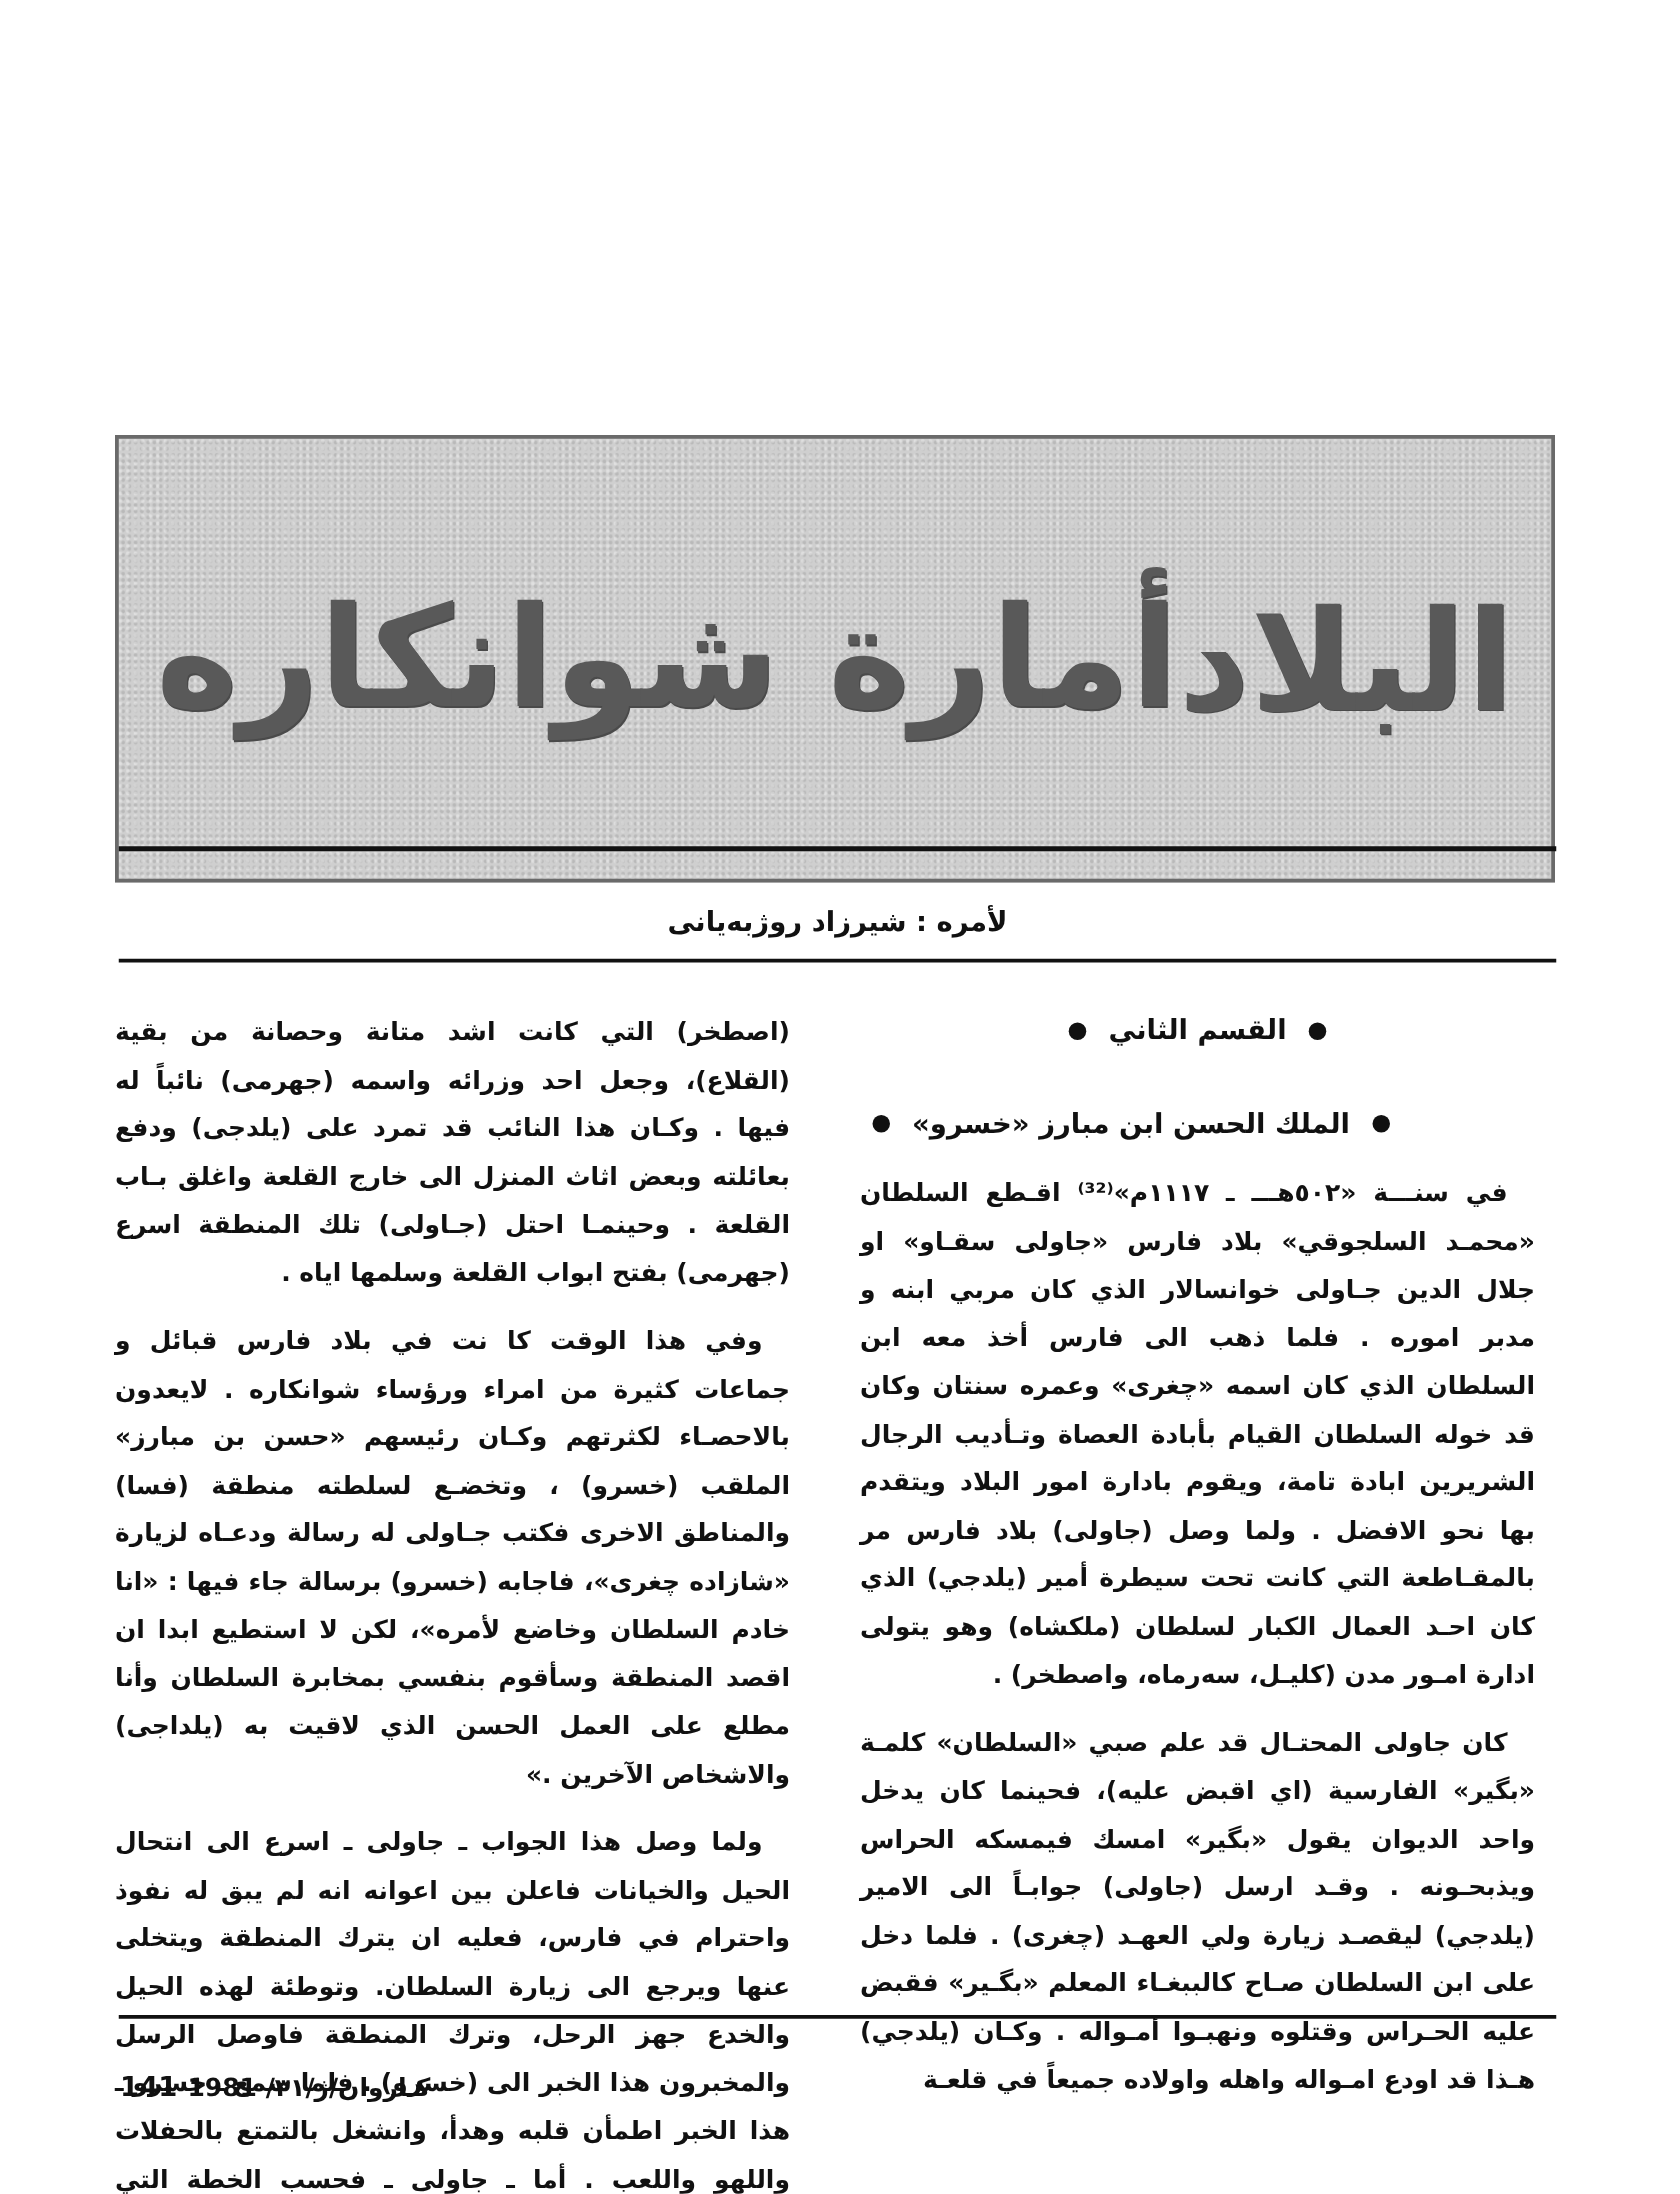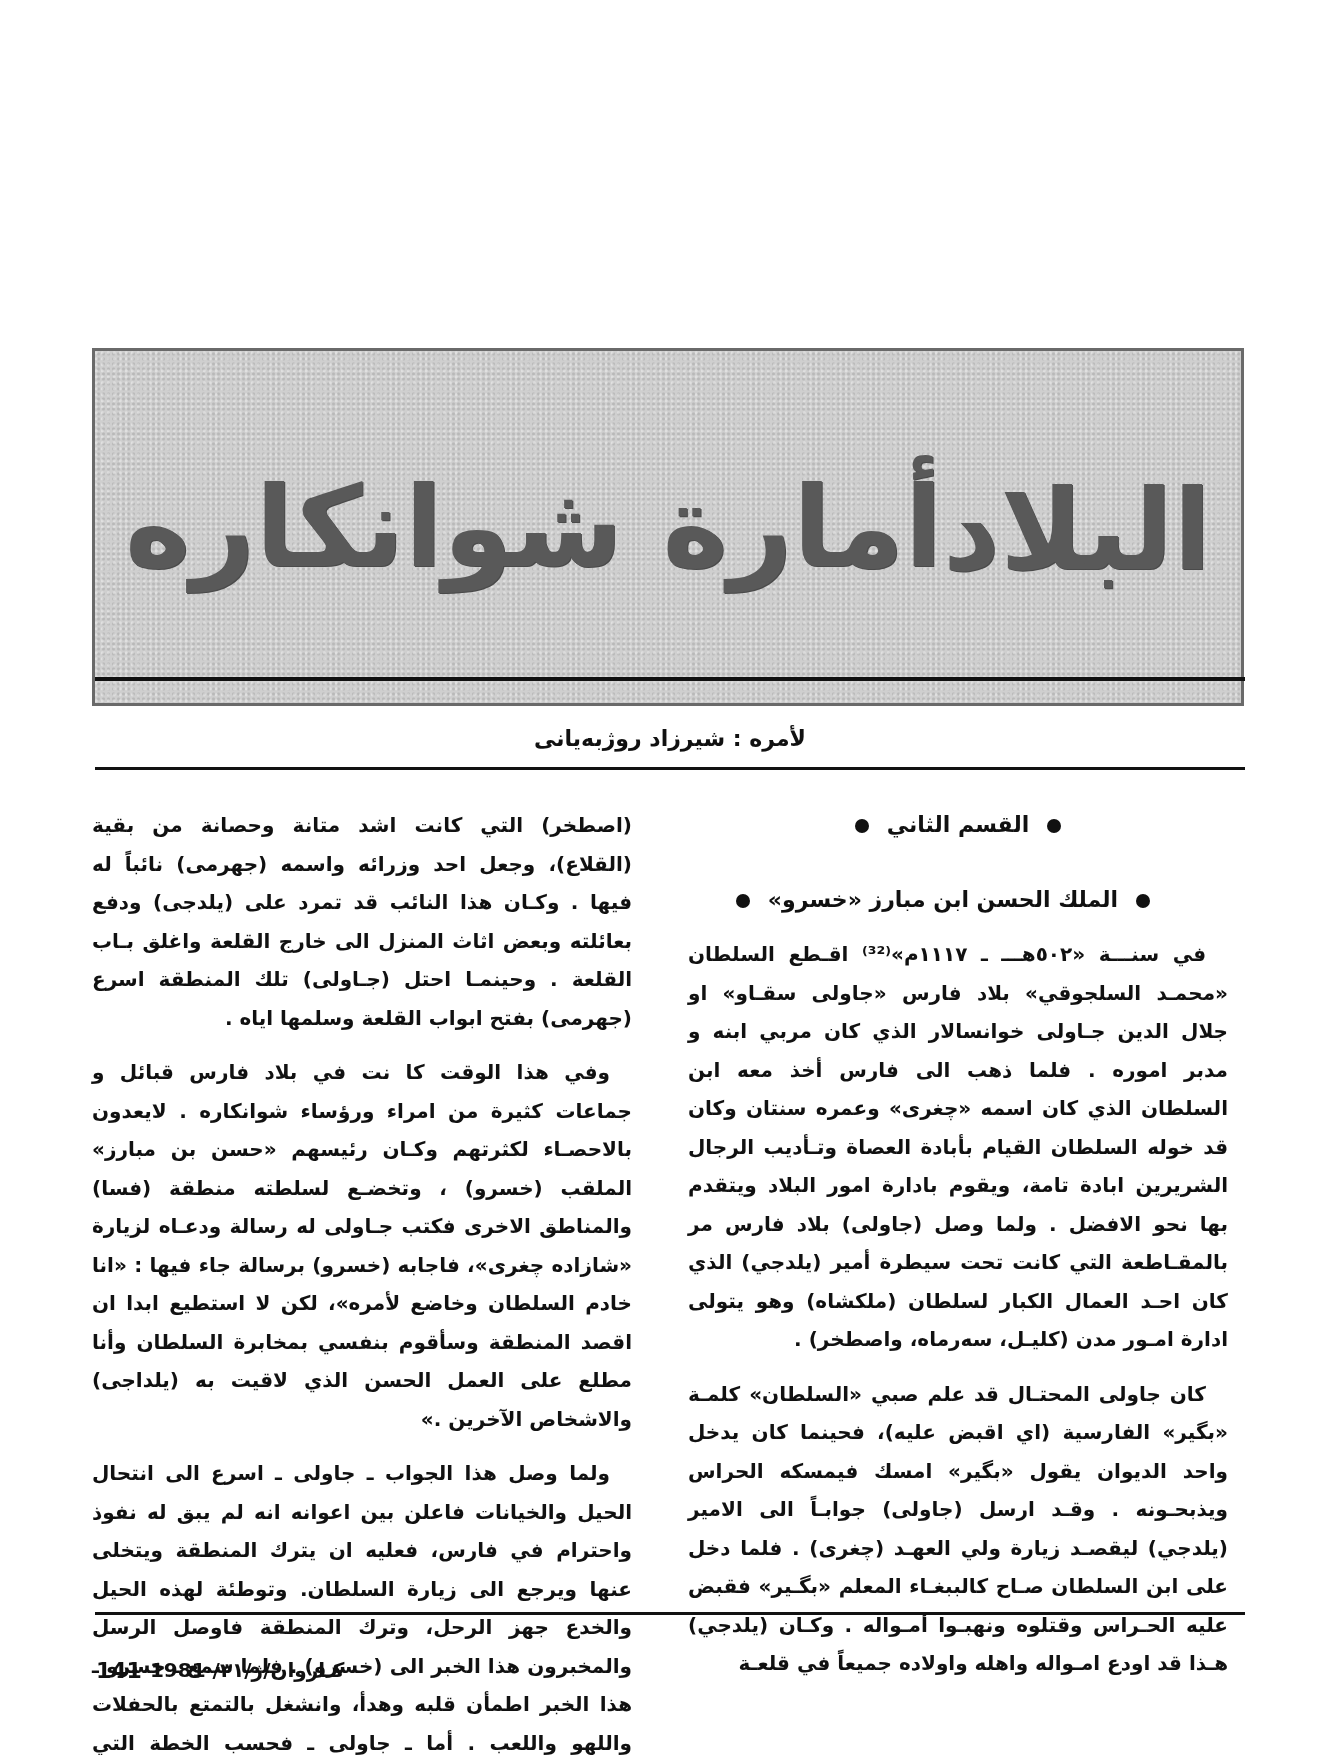--- a/index.html
+++ b/index.html
@@ -45,21 +45,21 @@
     }
     .col.right { left: 672px; }
     .col.left { left: 76px; }
     .col p { margin: 16px; text-indent: 22px; }
     .col p.noindent { text-indent: 0; }
 
     .heading {
       text-align: center; font-weight: bold; font-size: 22px; margin: 0;
     }
     .heading.h1 { margin-bottom: 36px; }
-    .heading.h2 { text-align: center; padding-right: 30px; }
+    .heading.h2 { text-align: left; padding-right: 30px; }
     .dot { display: inline-block; width: 14px; height: 14px; border-radius: 50%; background: #111; vertical-align: middle; margin: 0 10px; }
 
     .footer {
       position: absolute; left: 96px; top: 1658px; direction: ltr;
       font-weight: bold; font-size: 20px; display: flex; align-items: flex-start; gap: 8px;
     }
     .footer .pg { font-size: 22px; }
   </style>
 </head>
 <body>

